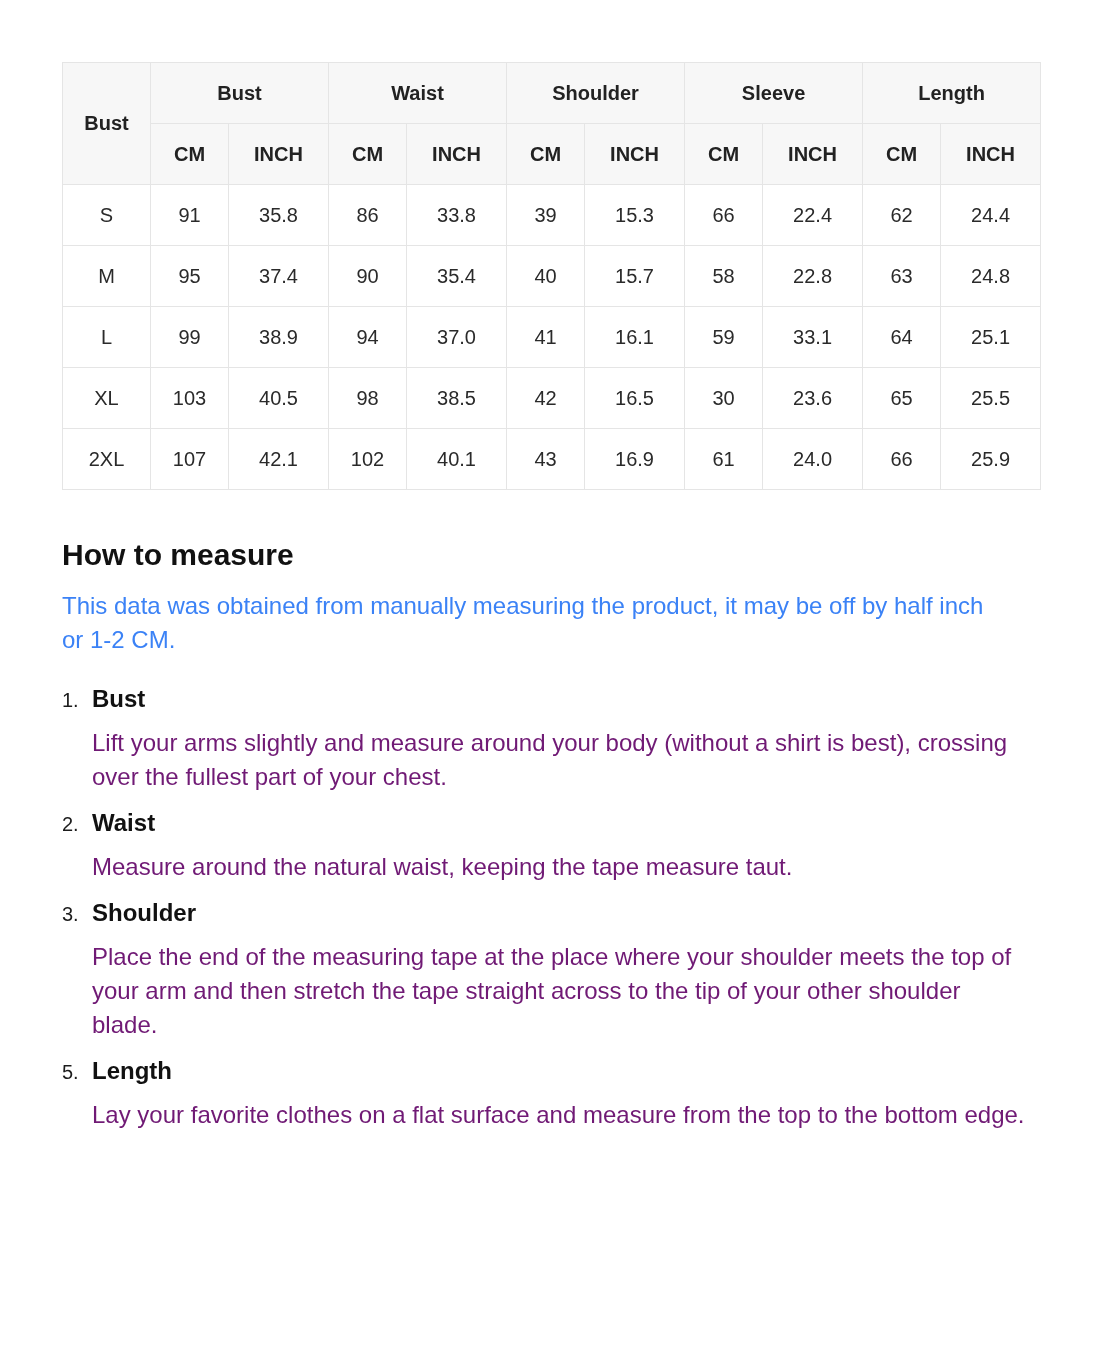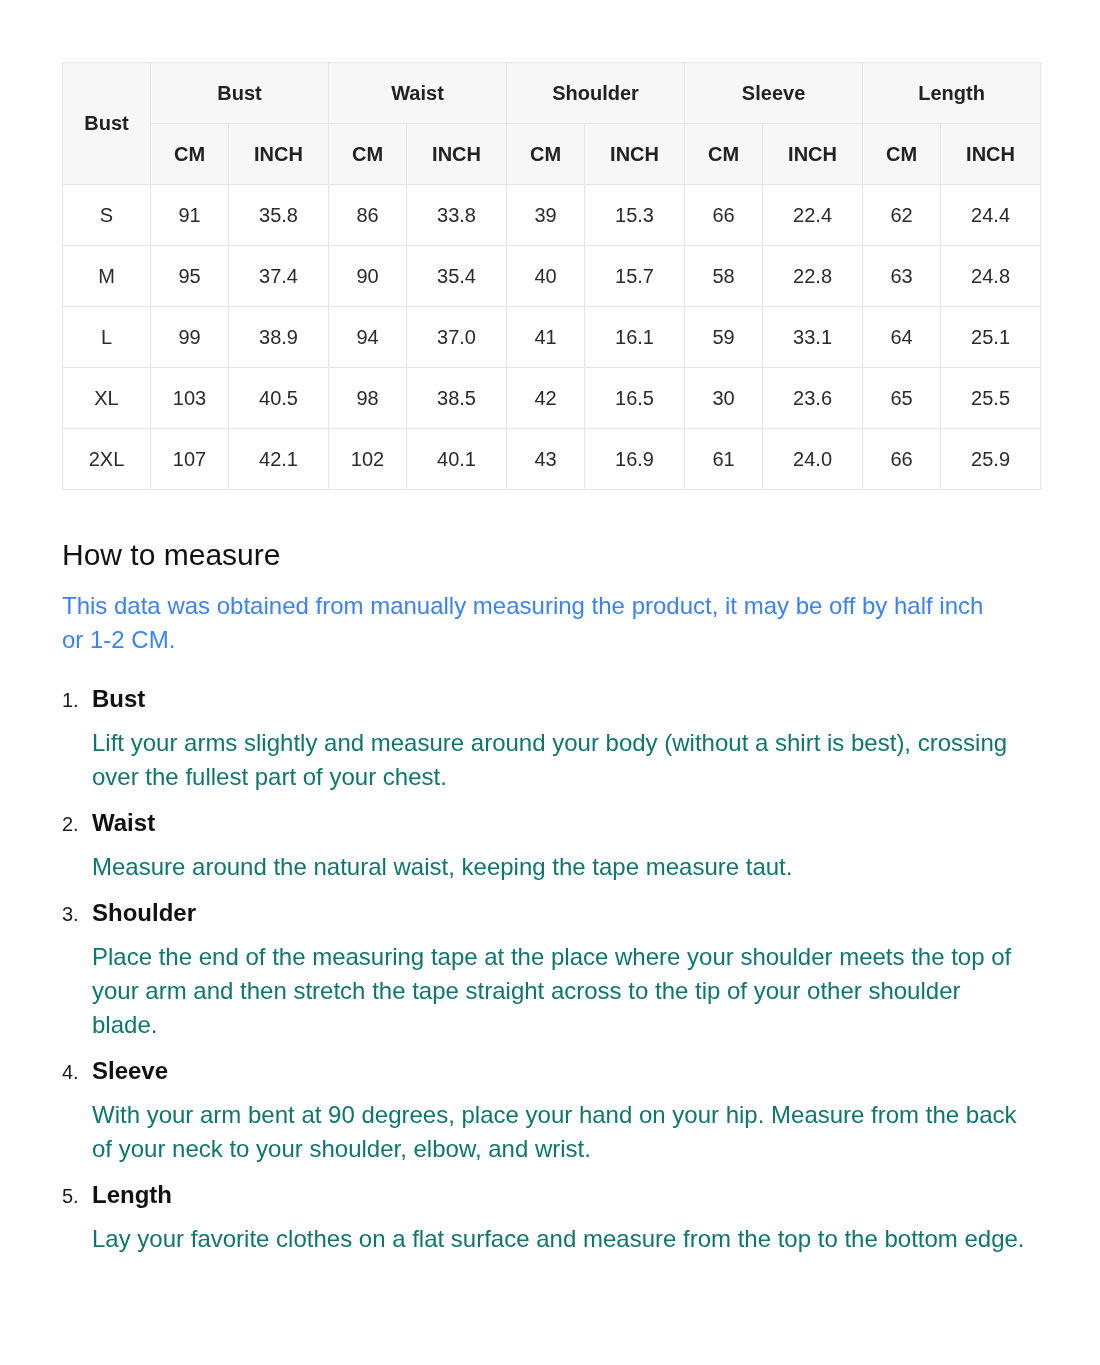--- a/index.html
+++ b/index.html
@@ -41,21 +41,21 @@
   }
   col.c-size  { width: 88px; }
   col.c-cm    { width: 78px; }
   col.c-inch  { width: 100px; }
 
   
   .howto { margin-top: 47px; }
   .howto-title {
     font-size: 30px;
     line-height: 35px;
-    font-weight: 400;
+    font-weight: 700;
     margin: 0 0 17px 0;
     color: #111111;
   }
   .intro {
     font-size: 24px;
     line-height: 34px;
     margin: 0 0 28px 0;
     max-width: 945px;
     color: #3b82f6;
   }
@@ -69,21 +69,21 @@
   .step-title {
     font-size: 24px;
     font-weight: 700;
     color: #111111;
   }
   .step-text {
     font-size: 24px;
     line-height: 34px;
     margin: 0 0 15px 30px;
     max-width: 938px;
-    color: #0f766e;
+    color: #701a75;
   }
 </style>
 </head>
 <body>
 
 <div class="page">
 
   <table class="size-chart">
     <colgroup>
       <col class="c-size">
@@ -209,26 +209,20 @@
         <p class="step-text">Measure around the natural waist, keeping the tape measure taut.</p>
       </div>
 
       <div class="step">
         <div class="step-head">
           <span class="step-num">3.</span><span class="step-title">Shoulder</span>
         </div>
         <p class="step-text">Place the end of the measuring tape at the place where your shoulder meets the top of your arm and then stretch the tape straight across to the tip of your other shoulder blade.</p>
       </div>
 
-      <div class="step">
-        <div class="step-head">
-          <span class="step-num">4.</span><span class="step-title">Sleeve</span>
-        </div>
-        <p class="step-text">With your arm bent at 90 degrees, place your hand on your hip. Measure from the back of your neck to your shoulder, elbow, and wrist.</p>
-      </div>
 
       <div class="step">
         <div class="step-head">
           <span class="step-num">5.</span><span class="step-title">Length</span>
         </div>
         <p class="step-text">Lay your favorite clothes on a flat surface and measure from the top to the bottom edge.</p>
       </div>
 
     </div>
   </section>

